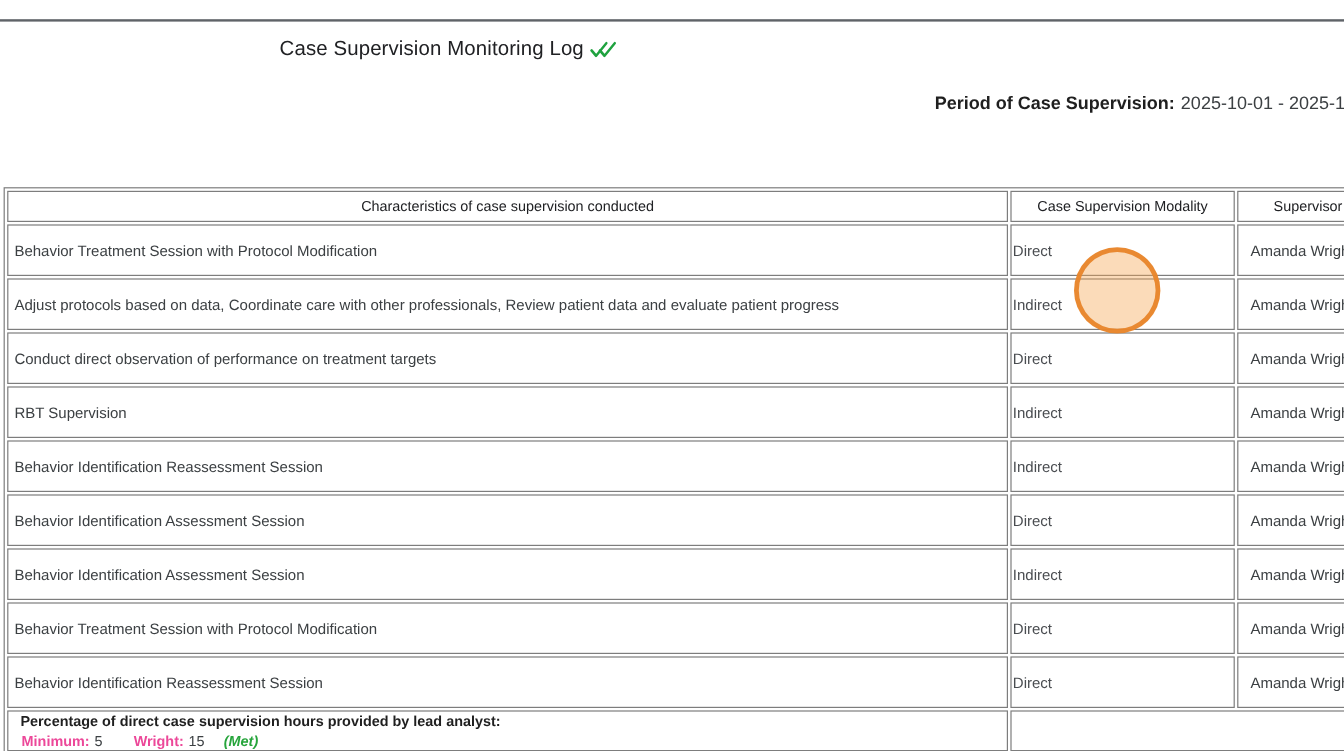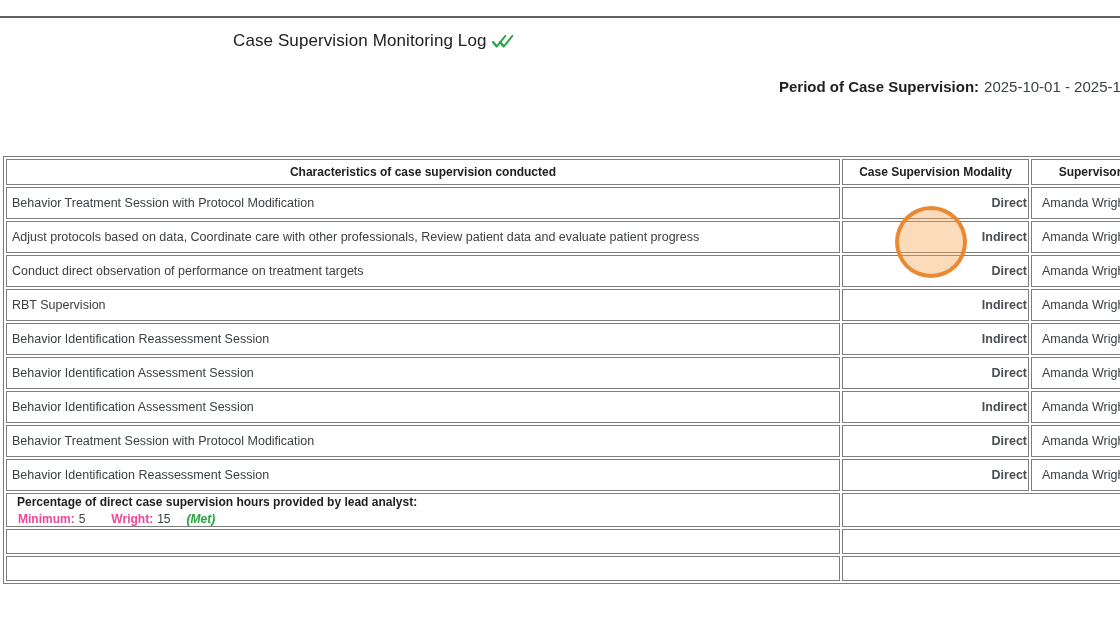--- a/index.html
+++ b/index.html
@@ -55,28 +55,28 @@
   table.log th, table.log td {
     border: 1px solid var(--border-gray, #7d7d7d);
     box-sizing: border-box;
     background: #ffffff;
     overflow: hidden;
     white-space: nowrap;
   }
   table.log th {
     height: 26px;
     font-size: 12px;
-    font-weight: 700;
+    font-weight: 400;
     color: #202124;
     text-align: center;
     vertical-align: middle;
   }
-  table.log td { height: 32px; font-size: 12.5px; vertical-align: middle; }
+  table.log td { height: 43px; font-size: 12.5px; vertical-align: middle; }
   td.char { text-align: left; padding: 0 6px 0 5px; color: #3c4043; }
-  td.mod  { text-align: right; color: #4a4d51; font-weight: bold; }
+  td.mod  { text-align: left; color: #4a4d51; }
   td.sup  { text-align: left; padding-left: 10px; color: #3c4043; }
   tr.summary-row td { height: 34px; }
   .sum-line1 { font-weight: 700; font-size: 12px; color: #1f1f1f; padding: 1px 0 0 5px; }
   .sum-line2 { font-size: 12px; color: #3c4043; padding: 3px 0 0 6px; }
   .sum-line2 .bold { font-weight: 700; color: #ec4899; }
   .sum-line2 .val { margin-left: 4px; }
   .sum-gap { display: inline-block; width: 26px; }
   .met {
     color: var(--met-green, #27A53C);
     font-weight: 700;

